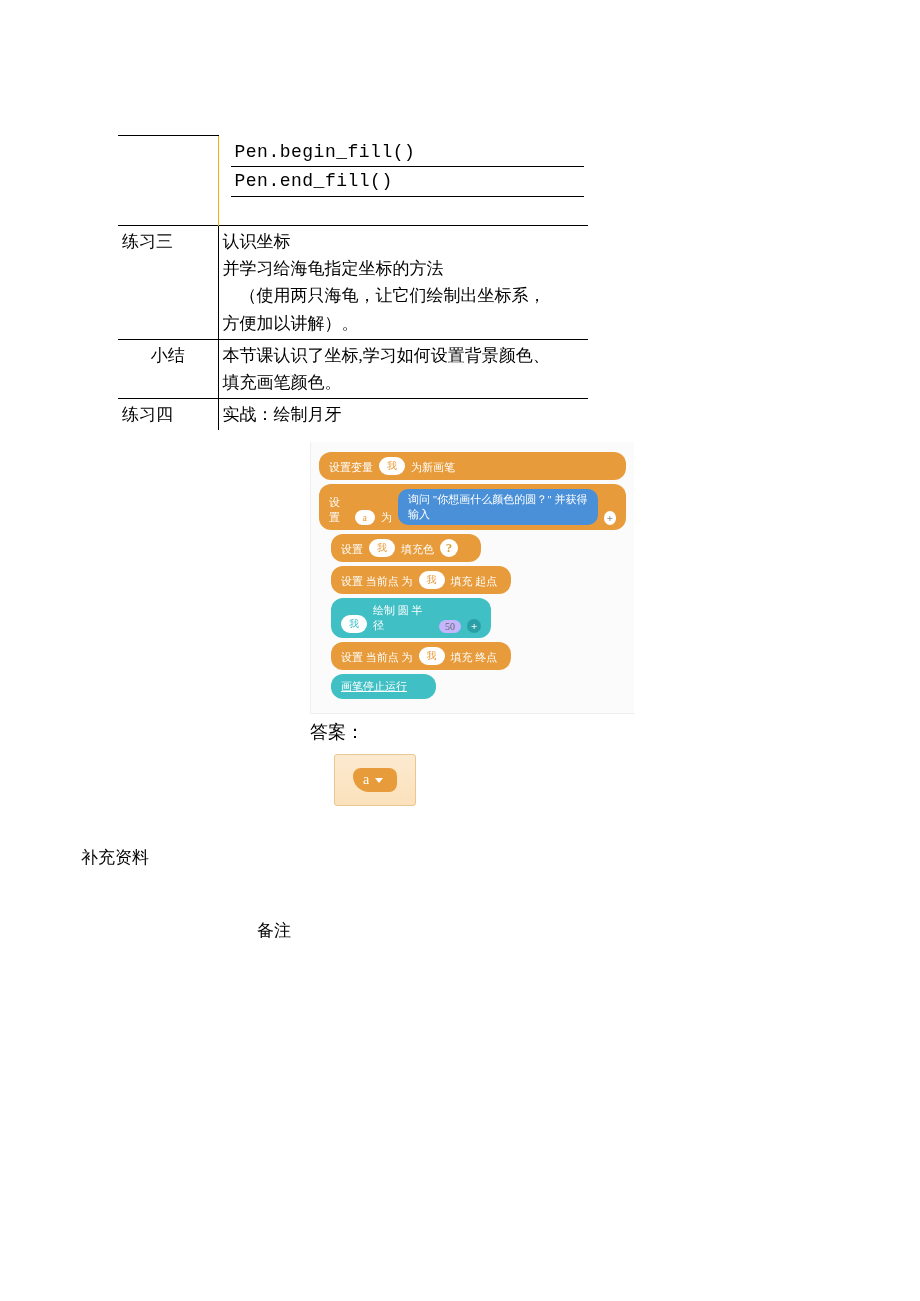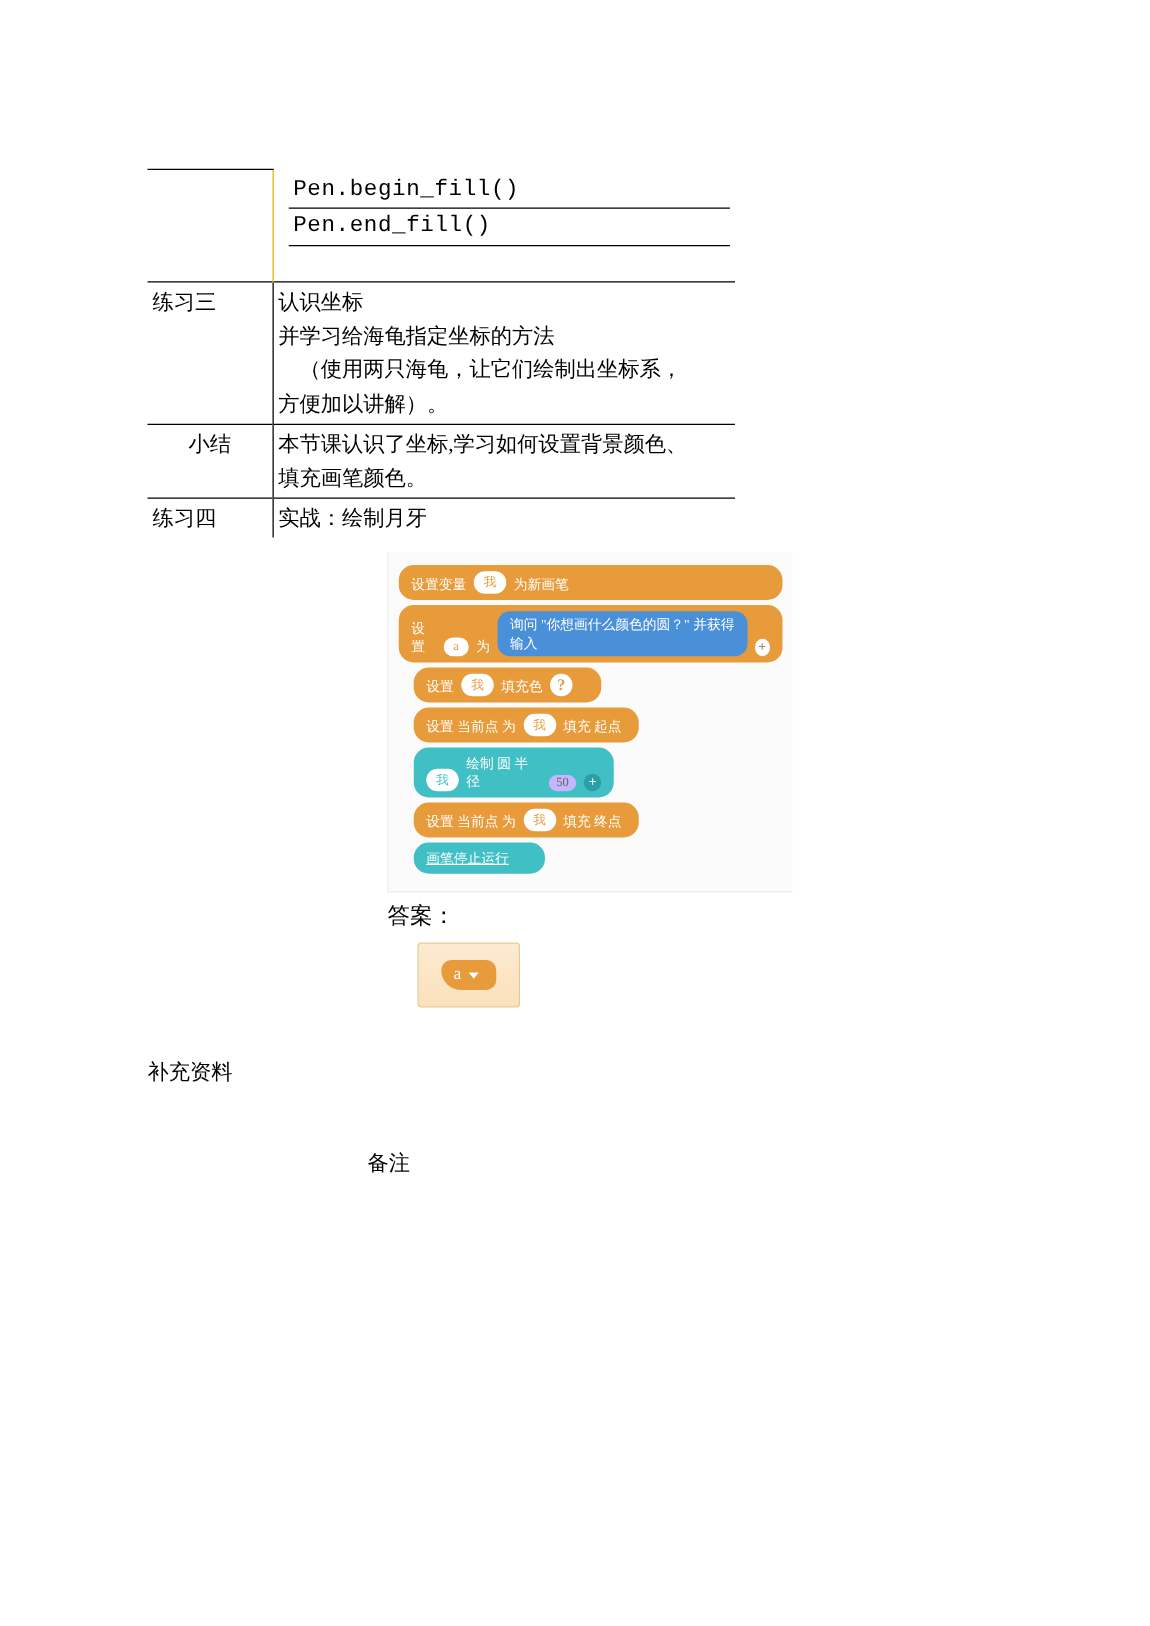--- a/index.html
+++ b/index.html
@@ -101,21 +101,21 @@
       color: #fff;
       border-radius: 10px 10px 10px 20px;
       padding: 4px 14px 4px 10px;
       font-size: 14px;
       display: inline-flex;
       align-items: center;
       gap: 6px;
     }
     .tiny-tri { width: 0; height: 0; border-left: 4px solid transparent; border-right: 4px solid transparent; border-top: 5px solid #fff; display: inline-block; }
 
-    .bottom-labels { margin-left: 118px; margin-top: 40px; font-size: 17px; }
+    .bottom-labels { margin-left: 81px; margin-top: 40px; font-size: 17px; }
     .bottom-labels div { margin-top: 50px; }
     .notes { margin-left: 176px; }
   </style>
 </head>
 <body>
 
 <table class="main-table">
   <tbody>
       <tr class="row0">
     <td class="col-left"></td>

